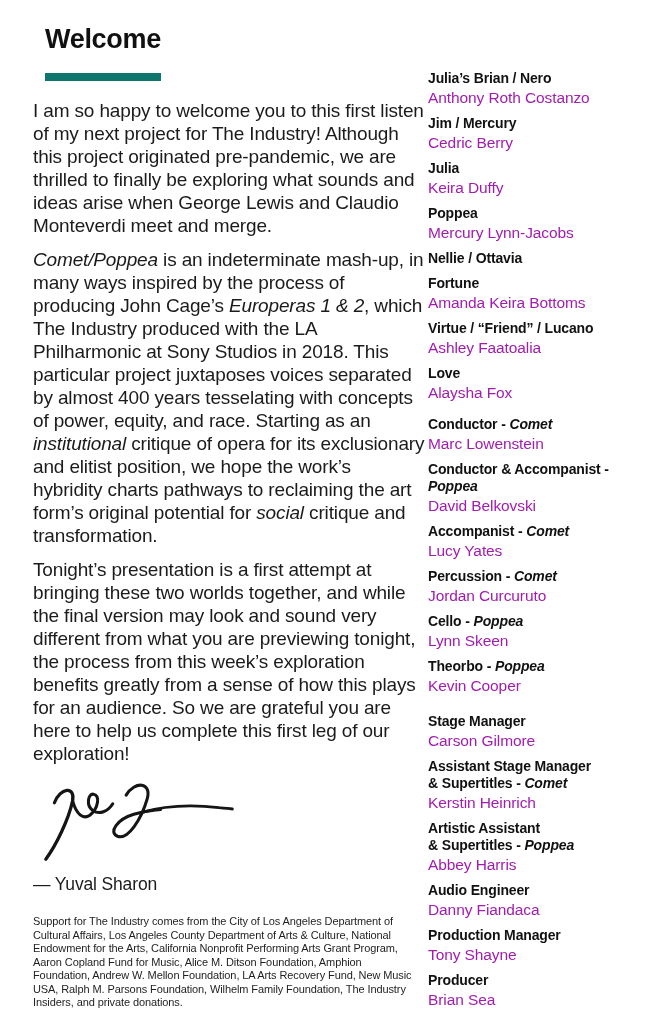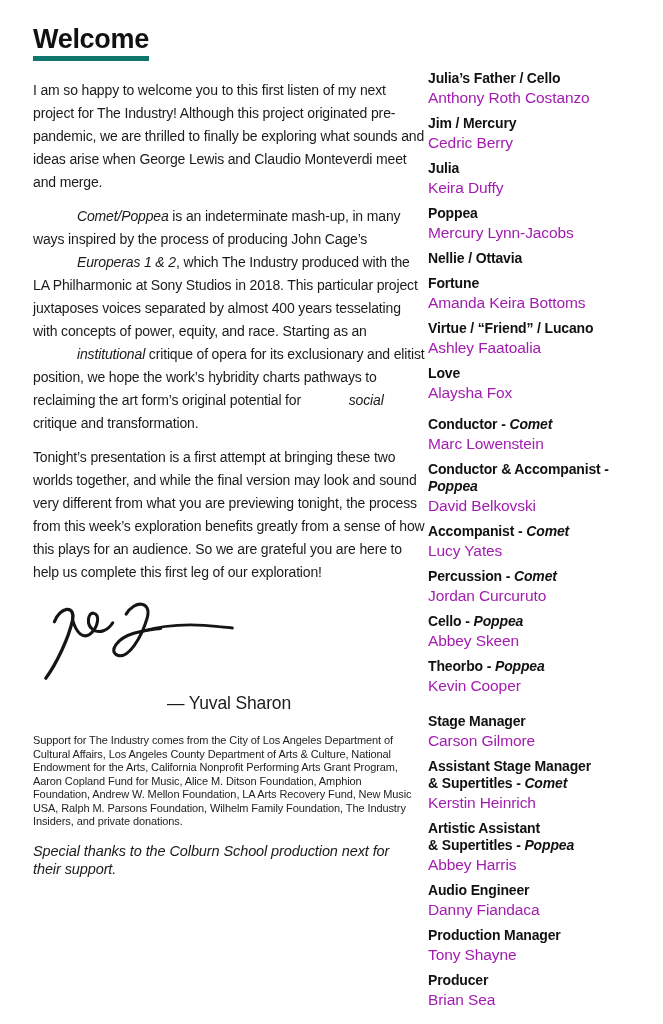--- a/index.html
+++ b/index.html
@@ -22,45 +22,45 @@
   h1.page-title {
     font-size: 27px;
     line-height: 30px;
     font-weight: 700;
     color: #111;
     letter-spacing: -0.3px;
     margin-bottom: 18px;
   }
   h1.page-title .title-text {
     display: inline-block;
-    border-bottom: 5px solid #0f766e;
-    padding-bottom: 2px;
+    border-bottom: 8px solid #0f766e;
+    padding-bottom: 19px;
+    margin-left: 12px;
   }
   .body-p {
-    font-size: 14px;
+    font-size: 19px;
     line-height: 23px;
     letter-spacing: -0.15px;
     margin-bottom: 11px;
     color: #1b1b1b;
   }
-  .body-p i { font-style: italic; margin-left: 44px; }
+  .body-p i { font-style: italic; }
 
   .signature {
     margin-top: 8px;
     width: 215px;
     height: 88px;
   }
   .signature svg { width: 100%; height: 100%; }
 
   .signoff {
     margin-top: 10px;
     font-size: 17.5px;
     letter-spacing: -0.15px;
     color: #1b1b1b;
-    text-align: center;
   }
 
   .support {
     margin-top: 20px;
     font-size: 11px;
     line-height: 13.5px;
     letter-spacing: -0.1px;
     width: 388px;
     color: #1e1e1e;
   }
@@ -126,21 +126,21 @@
     <p class="signoff">— Yuval Sharon</p>
 
     <p class="support">Support for The Industry comes from the City of Los Angeles Department of Cultural Affairs, Los Angeles County Department of Arts &amp; Culture, National Endowment for the Arts, California Nonprofit Performing Arts Grant Program, Aaron Copland Fund for Music, Alice M. Ditson Foundation, Amphion Foundation, Andrew W. Mellon Foundation, LA Arts Recovery Fund, New Music USA, Ralph M. Parsons Foundation, Wilhelm Family Foundation, The Industry Insiders, and private donations.</p>
     <p class="thanks">Special thanks to the Colburn School production next for their support.</p>
   </div>
 
   <div class="right-col">
 
     <div class="credits-section cast">
       <div class="credit">
-        <div class="credit-role"><span>Julia’s Father / Cello</span></div>
+        <div class="credit-role"><span>Julia’s Brian / Nero</span></div>
         <div class="credit-name">Anthony Roth Costanzo</div>
       </div>
       <div class="credit">
         <div class="credit-role"><span>Jim / Mercury</span></div>
         <div class="credit-name">Cedric Berry</div>
       </div>
       <div class="credit">
         <div class="credit-role"><span>Julia</span></div>
         <div class="credit-name">Keira Duffy</div>
       </div>
@@ -177,21 +177,21 @@
       <div class="credit">
         <div class="credit-role"><span>Accompanist - </span><i>Comet</i></div>
         <div class="credit-name">Lucy Yates</div>
       </div>
       <div class="credit">
         <div class="credit-role"><span>Percussion - </span><i>Comet</i></div>
         <div class="credit-name">Jordan Curcuruto</div>
       </div>
       <div class="credit">
         <div class="credit-role"><span>Cello - </span><i>Poppea</i></div>
-        <div class="credit-name">Abbey Skeen</div>
+        <div class="credit-name">Lynn Skeen</div>
       </div>
       <div class="credit">
         <div class="credit-role"><span>Theorbo - </span><i>Poppea</i></div>
         <div class="credit-name">Kevin Cooper</div>
       </div>
     </div>
 
     <div class="credits-section production">
       <div class="credit">
         <div class="credit-role"><span>Stage Manager</span></div>

